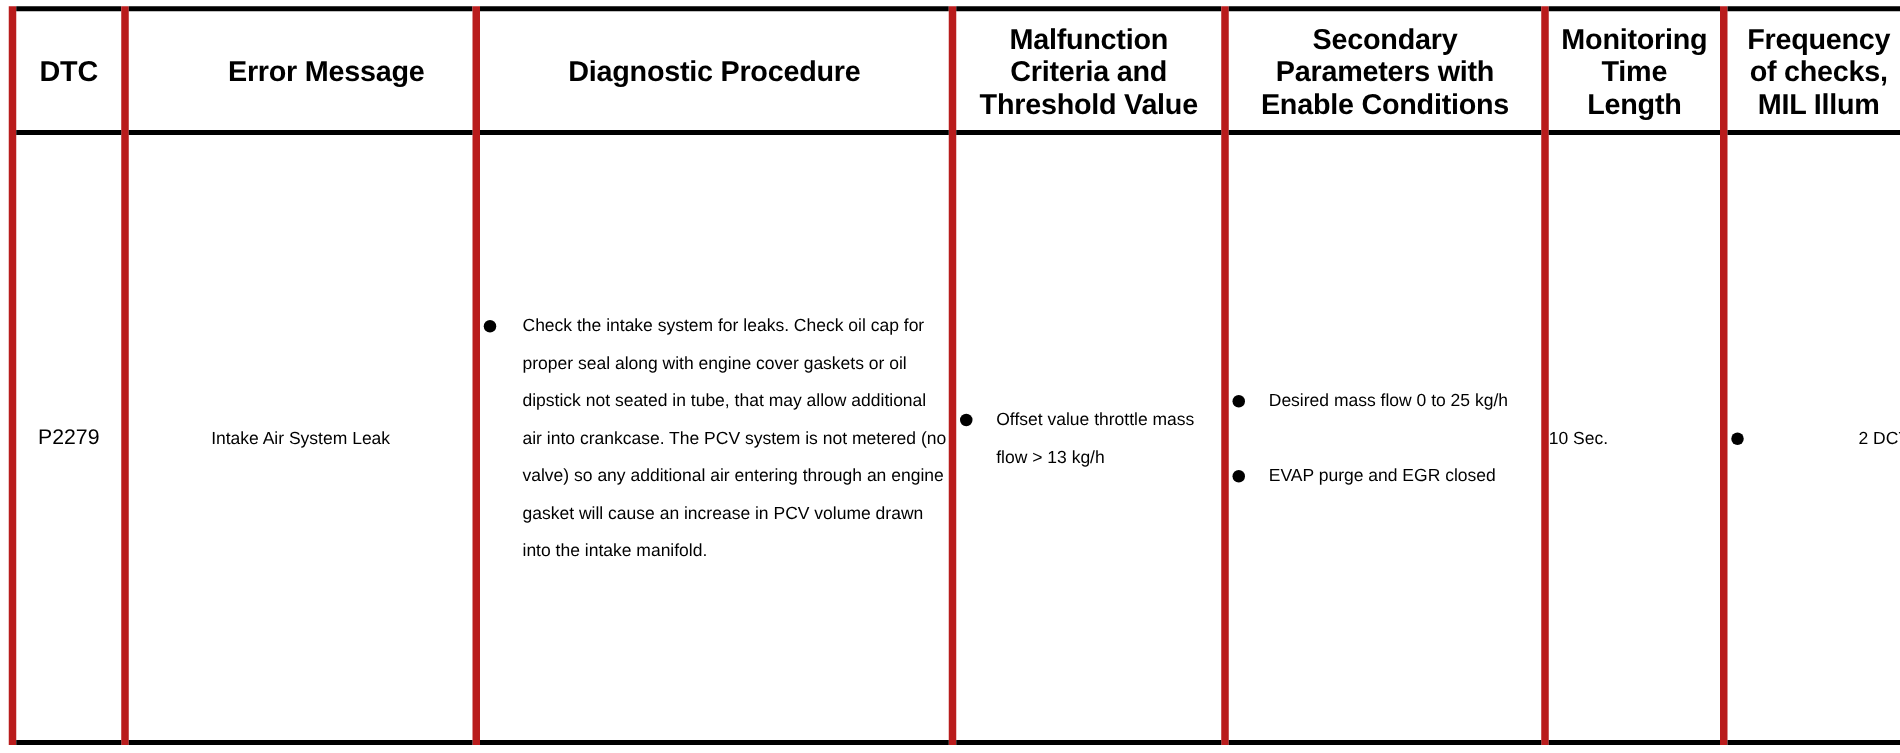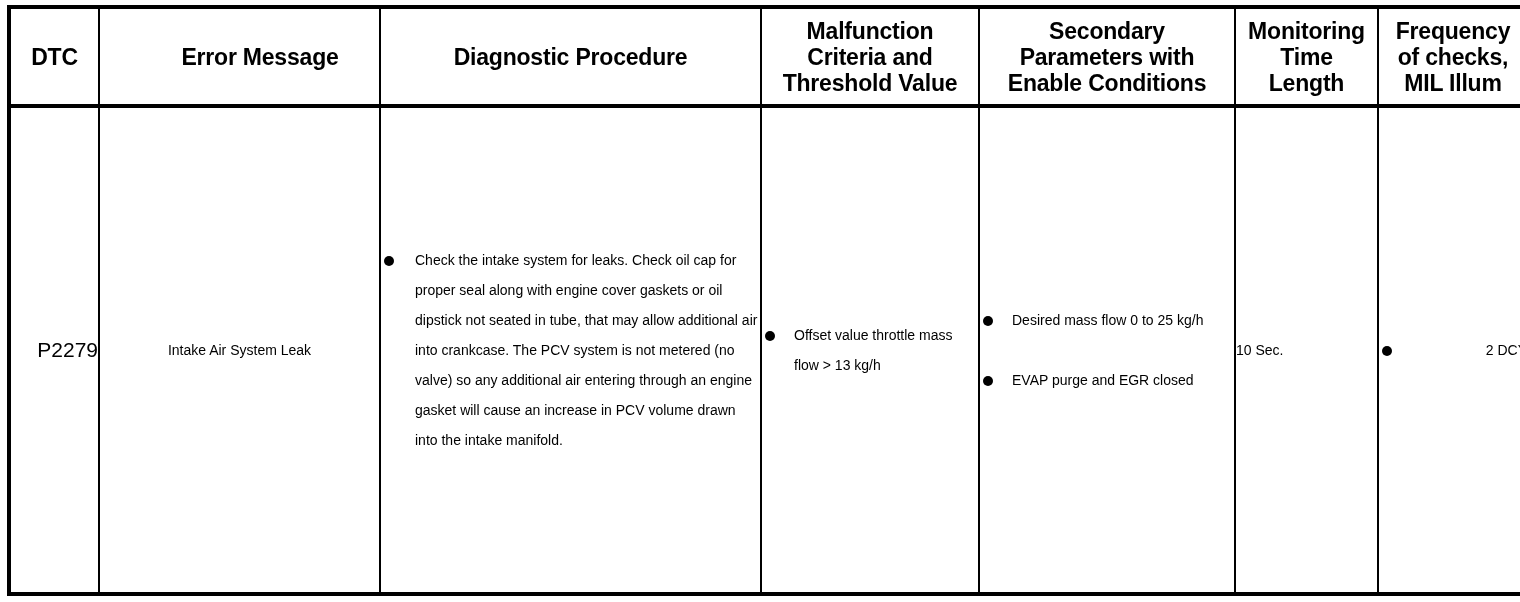--- a/index.html
+++ b/index.html
@@ -26,21 +26,21 @@
   }
   table.dtc-table {
     border-collapse: collapse;
     width: 1499px;
     height: 591px;
     table-layout: fixed;
     border: 4px solid #000;
   }
   table.dtc-table td,
   table.dtc-table th {
-    border-left: 2px solid #b91c1c;
+    border-left: 6px solid #b91c1c;
     border-right: 2px solid #000;
     padding: 0;
     vertical-align: middle;
     box-sizing: border-box;
   }
 
   
   thead tr { height: 99px; }
   thead th {
     border-bottom: 4px solid #000;
@@ -62,23 +62,23 @@
   thead th.col-freq    { width: 151px; }
 
   
   tbody tr { height: 488px; }
   tbody td {
     font-size: 14px;
     line-height: 30px;
     vertical-align: middle;
   }
   td.cell-dtc {
-    text-align: right;
+    text-align: center;
     padding-left: 9px;
-    font-size: 21px;
+    font-size: 17px;
   }
   td.cell-err {
     text-align: center;
     padding-left: 10px;
     padding-right: 6px;
   }
   td.cell-diag {
     vertical-align: top;
     padding: 10px 8px 0 8px;
   }

